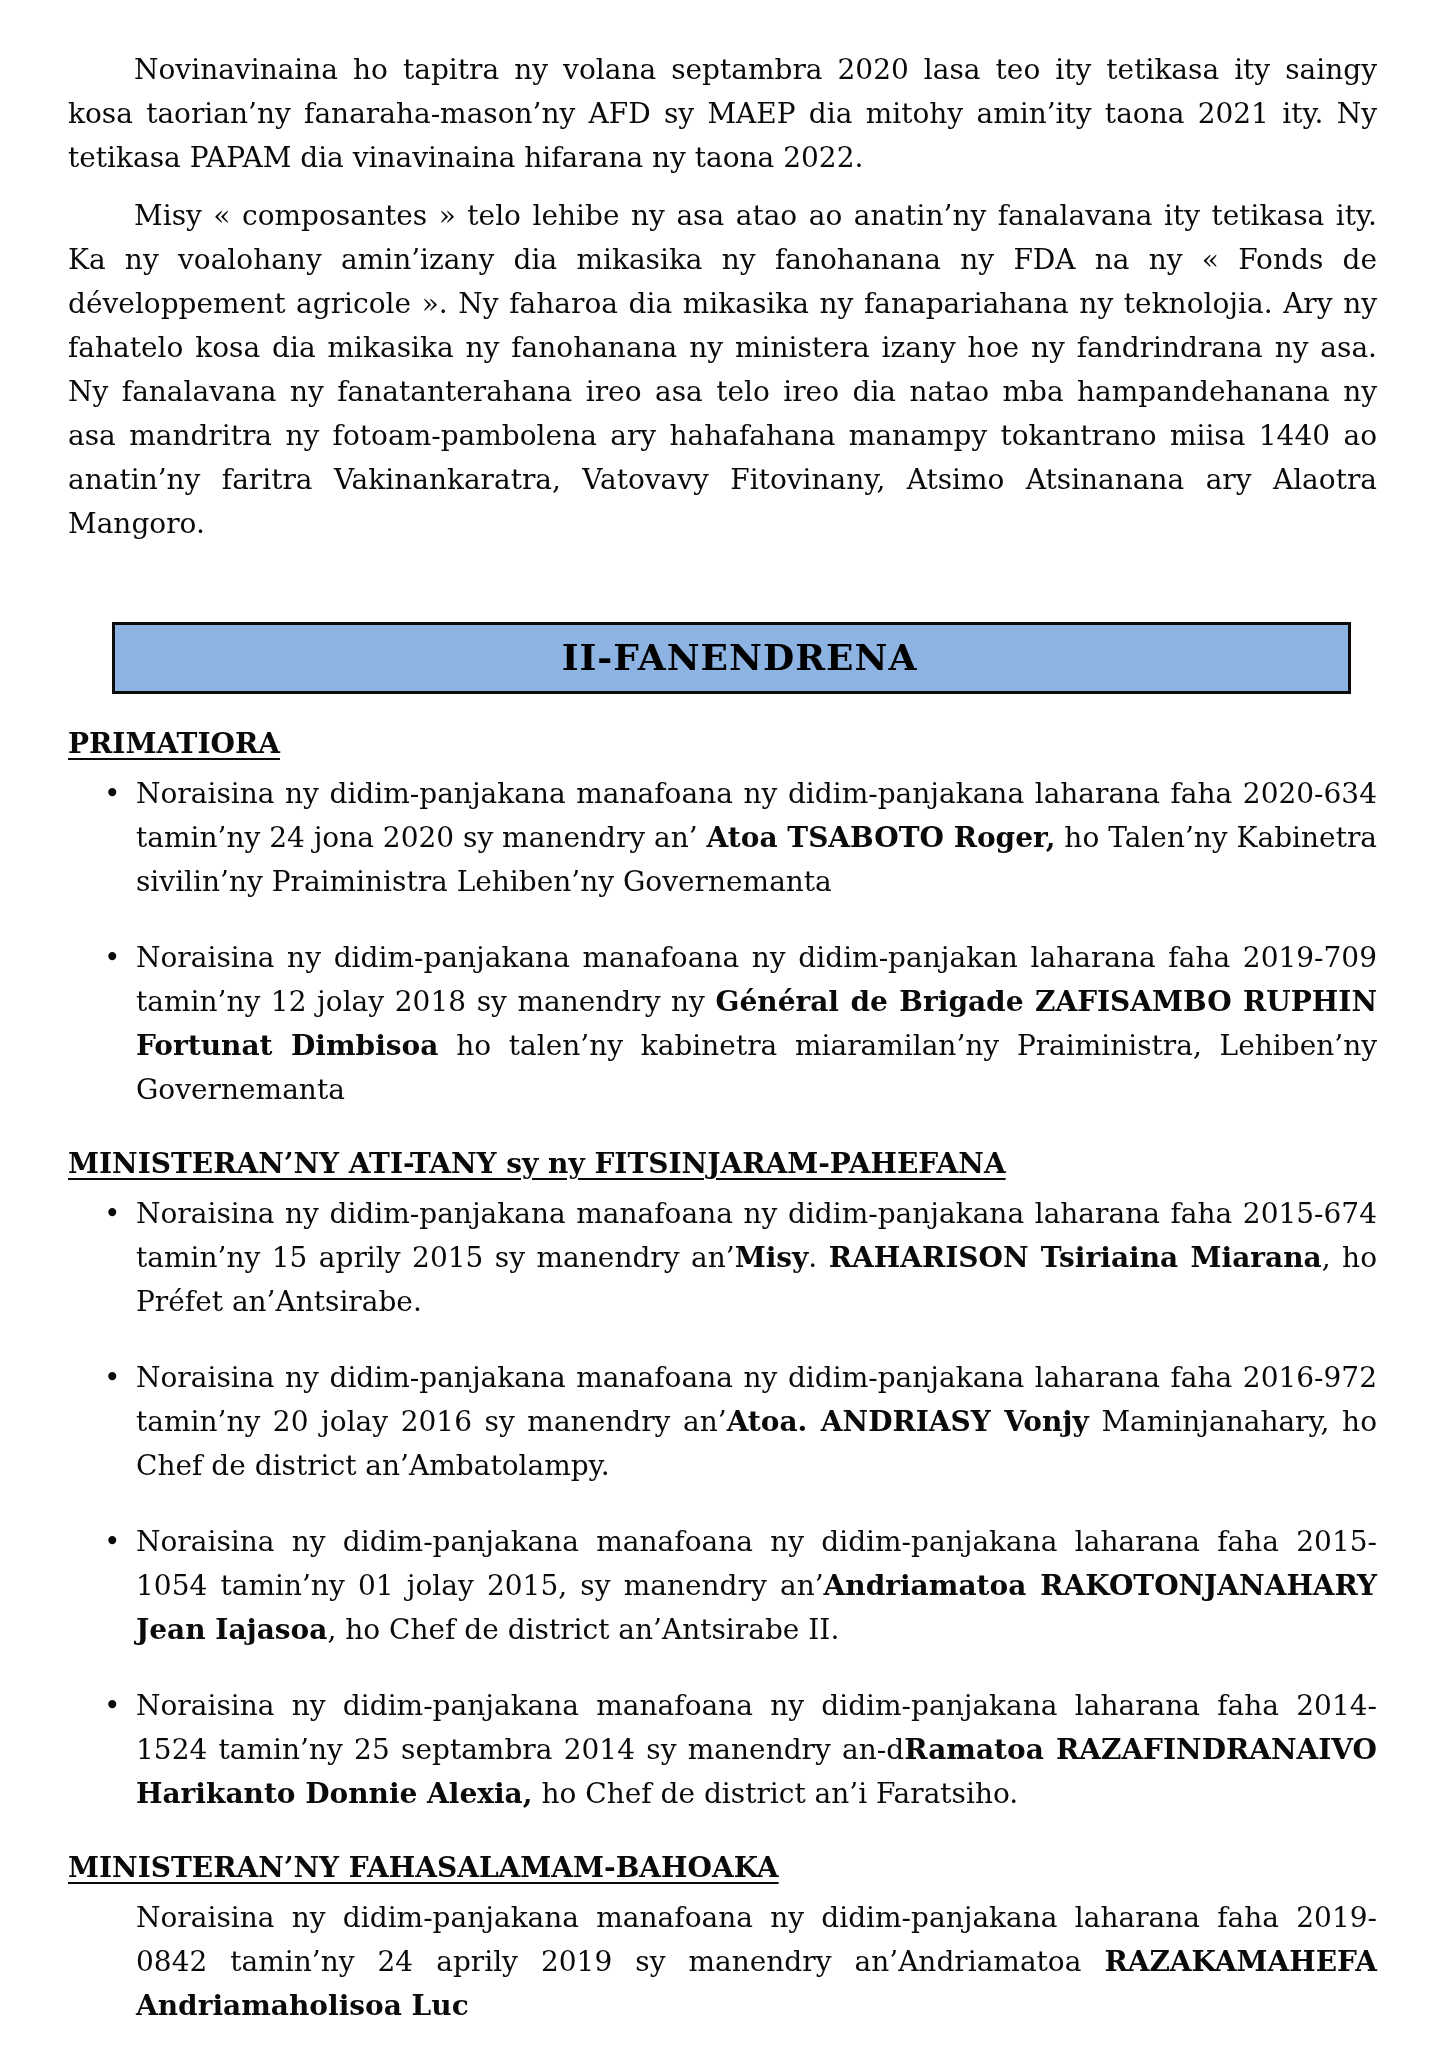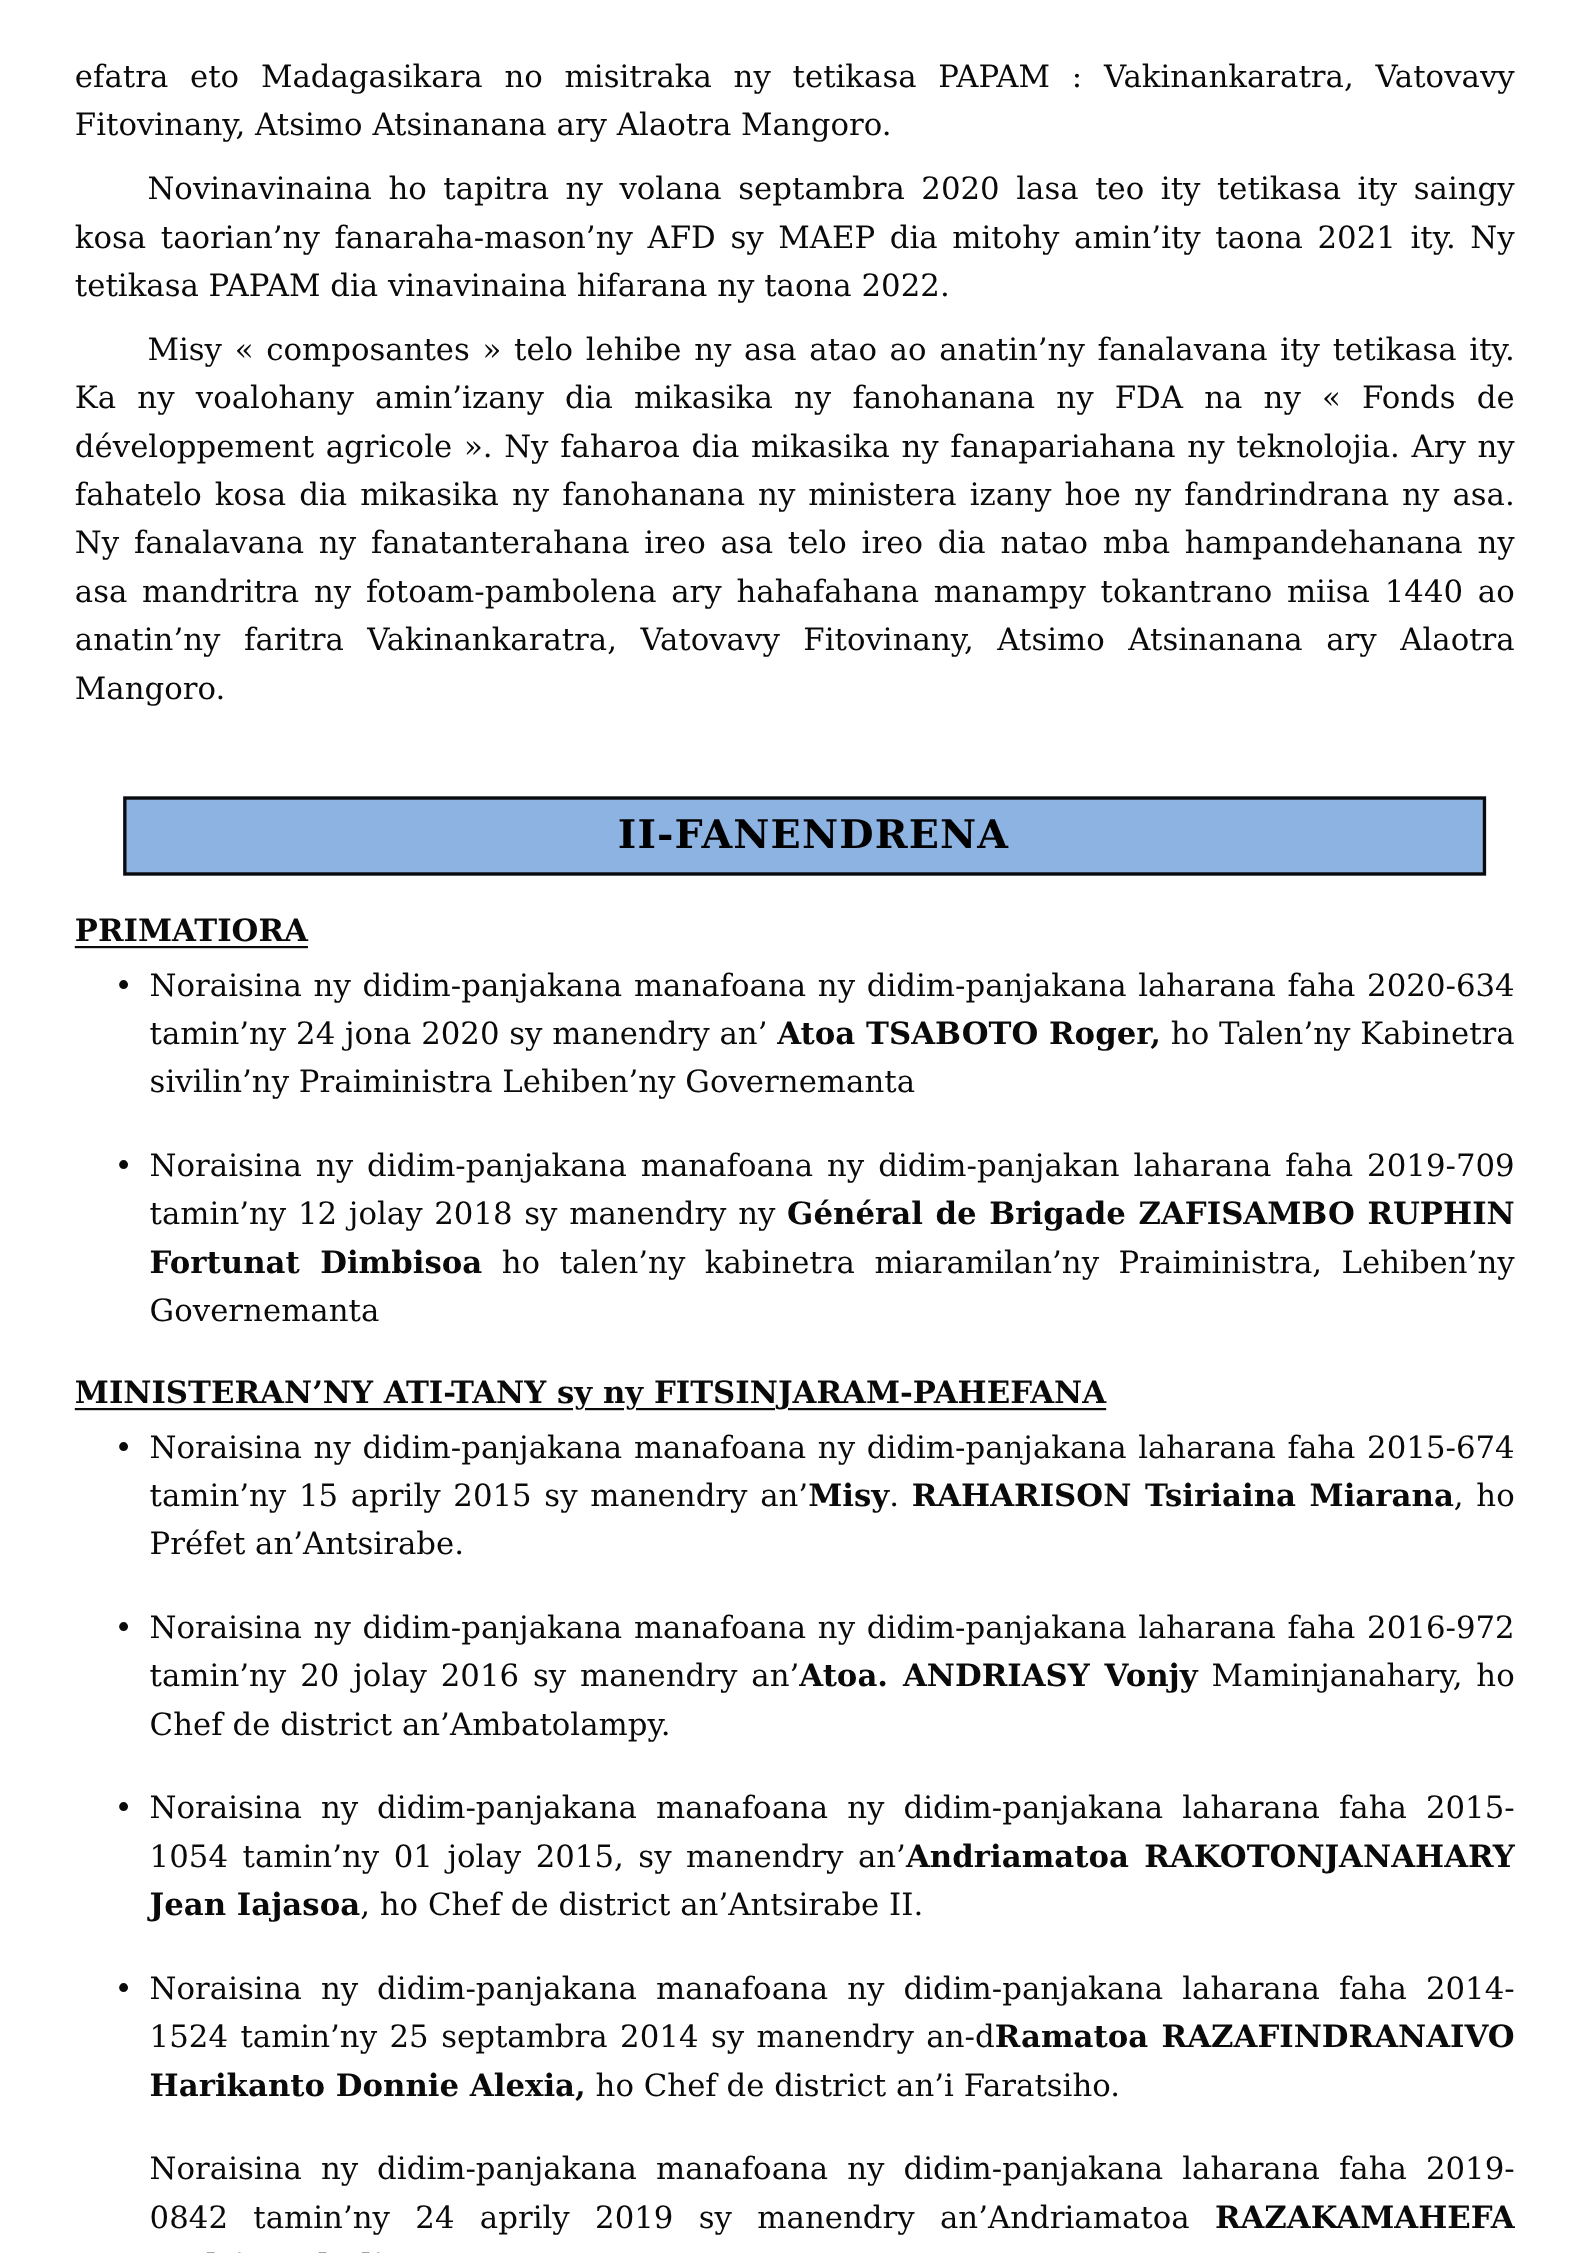--- a/index.html
+++ b/index.html
@@ -69,21 +69,20 @@
     text-align: justify;
     margin-bottom: 32px;
   }
   .b { font-weight: bold; }
 </style>
 </head>
 <body>
 
 <div class="page">
   <div id="intro">
-      <p class="para"><span>efatra eto Madagasikara no misitraka ny tetikasa PAPAM : Vakinankaratra, Vatovavy Fitovinany, Atsimo Atsinanana ary Alaotra Mangoro.</span></p>
       <p class="para ind"><span>Novinavinaina ho tapitra ny volana septambra 2020 lasa teo ity tetikasa ity saingy kosa taorian’ny fanaraha-mason’ny AFD sy MAEP dia mitohy amin’ity taona 2021 ity. Ny tetikasa PAPAM dia vinavinaina hifarana ny taona 2022.</span></p>
       <p class="para ind"><span>Misy « composantes » telo lehibe ny asa atao ao anatin’ny fanalavana ity tetikasa ity. Ka ny voalohany amin’izany dia mikasika ny fanohanana ny FDA na ny « Fonds de développement agricole ». Ny faharoa dia mikasika ny fanapariahana ny teknolojia. Ary ny fahatelo kosa dia mikasika ny fanohanana ny ministera izany hoe ny fandrindrana ny asa.  Ny fanalavana ny fanatanterahana ireo asa telo ireo dia natao mba hampandehanana ny asa mandritra ny fotoam-pambolena ary hahafahana manampy tokantrano miisa 1440 ao anatin’ny faritra Vakinankaratra, Vatovavy Fitovinany, Atsimo Atsinanana ary Alaotra Mangoro.</span></p>
     </div>
 
   <div class="title-box" style="background: rgb(141, 179, 226); border-color: rgb(11, 11, 11);">
     <span class="title-text">II-FANENDRENA</span>
   </div>
 
   <div id="sections">
       <div class="section">
@@ -96,18 +95,19 @@
       <div class="section">
         <div class="section-heading">MINISTERAN’NY ATI-TANY sy ny FITSINJARAM-PAHEFANA</div>
         <ul class="items">
           <li class="item"><span>Noraisina ny didim-panjakana manafoana ny didim-panjakana laharana faha 2015-674 tamin’ny 15 aprily 2015 sy manendry an’</span><span class="b">Misy</span><span>. </span><span class="b">RAHARISON Tsiriaina Miarana</span><span>, ho Préfet an’Antsirabe.</span></li>
           <li class="item"><span>Noraisina ny didim-panjakana manafoana ny didim-panjakana laharana faha 2016-972 tamin’ny 20 jolay 2016 sy manendry an’</span><span class="b">Atoa. ANDRIASY Vonjy</span><span> Maminjanahary, ho Chef de district an’Ambatolampy.</span></li>
           <li class="item"><span>Noraisina ny didim-panjakana manafoana ny didim-panjakana laharana faha 2015-1054 tamin’ny 01 jolay 2015, sy manendry an’</span><span class="b">Andriamatoa RAKOTONJANAHARY Jean Iajasoa</span><span>, ho Chef de district an’Antsirabe II.</span></li>
           <li class="item"><span>Noraisina ny didim-panjakana manafoana ny didim-panjakana laharana faha 2014-1524 tamin’ny 25 septambra 2014 sy manendry an-d</span><span class="b">Ramatoa RAZAFINDRANAIVO Harikanto Donnie Alexia,</span><span> ho Chef de district an’i Faratsiho.</span></li>
         </ul>
       </div>
       <div class="section">
+        <div class="section-heading">MINISTERAN’NY FAHASALAMAM-BAHOAKA</div>
         <ul class="items">
           <p class="plain-item"><span>Noraisina ny didim-panjakana manafoana ny didim-panjakana laharana faha 2019-0842 tamin’ny 24 aprily 2019 sy manendry an’Andriamatoa </span><span class="b">RAZAKAMAHEFA Andriamaholisoa Luc</span></p>
         </ul>
       </div>
     </div>
 </div>
 
 </body></html>

